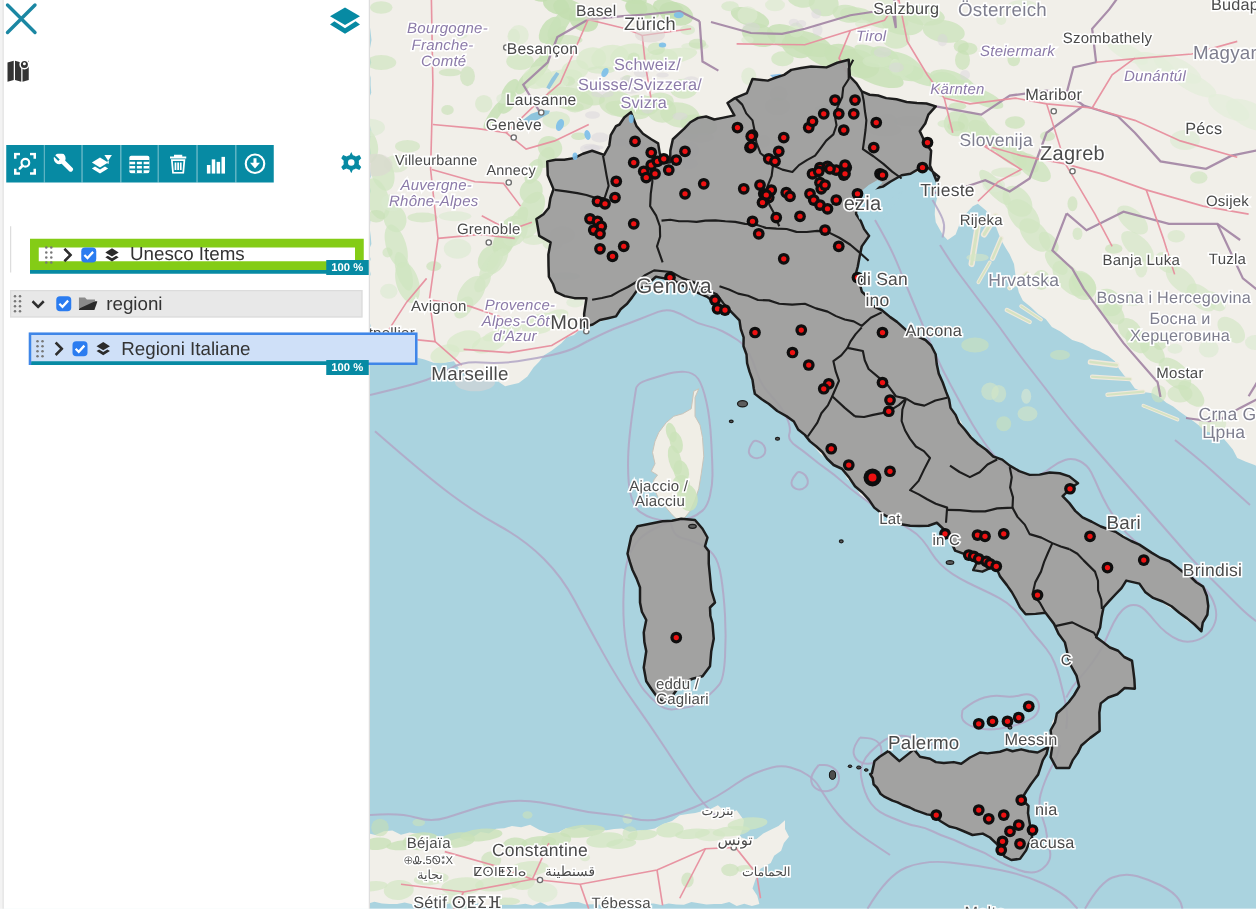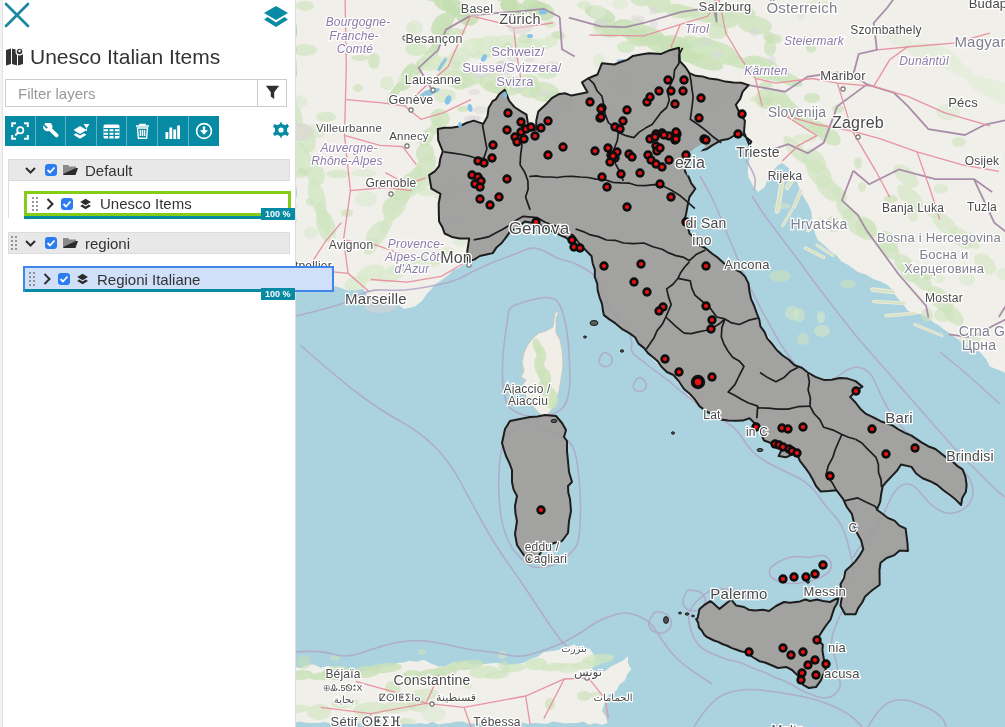--- a/index.html
+++ b/index.html
@@ -5,21 +5,21 @@
 #panel{position:absolute;left:0;top:0;width:296px;height:727px;background:#fff;border-right:1px solid #ddd;z-index:5}
 #panel .lbar{position:absolute;left:0;top:0;width:3px;height:727px;background:#f3f3f3;border-right:1px solid #e4e4e4}
 .title{position:absolute;left:30px;top:45px;font-size:21px;color:#333}
 .finput{position:absolute;left:5px;top:79px;width:282px;height:28px;border:1px solid #ccc;background:#fff}
 .finput .ph{position:absolute;left:12px;top:5px;font-size:15px;color:#999}
 .fbtn{position:absolute;right:0;top:0;width:29px;height:26px;border-left:1px solid #ccc}
 .toolbar{position:absolute;left:5px;top:116px;height:30px;display:flex}
 .tbtn{width:30.6px;height:30px;background:#078aa3;border-right:1px solid rgba(255,255,255,.35);display:flex;align-items:center;justify-content:center}
 .tbtn:last-child{border-right:none}
 .grp{position:absolute;left:8px;width:282px;height:22px;background:#e8e8e8;border:1px solid #dcdcdc;display:flex;align-items:center}
-.lyr{position:absolute;background:#fff;border:3px solid #84cc16;display:flex;align-items:center}
+.lyr{position:absolute;background:#fff;border:7px solid #84cc16;display:flex;align-items:center}
 .cb{width:12px;height:12px;background:#2b7cf0;border-radius:3px;display:inline-block;position:relative;flex:none}
 .cb svg{position:absolute;left:1px;top:1px}
 .ltext{font-size:15px;color:#333;margin-left:7px;white-space:nowrap}
 .teal{background:#078aa3}
 .pbadge{position:absolute;font-size:9px;font-weight:bold;color:#fff;background:#078aa3;padding:1px 4px 1px 4px;line-height:10px}
 .dots8{display:inline-flex;flex-direction:column;gap:2px;margin-right:8px}
 .dots8 .r{display:flex;gap:2px}
 .dots8 i{width:2px;height:2px;background:#777;border-radius:50%;display:block}
 </style></head>
 <body>
@@ -860,29 +860,20 @@
     </svg>
  <svg width="28" height="26" style="position:absolute;left:262px;top:4px" viewBox="0 0 28 26">
       <path d="M14 2 L26 9 L14 16 L2 9 Z" fill="#078aa3"></path>
       <path d="M5.5 13 L2 15.5 L14 23 L26 15.5 L22.5 13 L14 18.5 Z" fill="#078aa3"></path>
     </svg>
  <svg width="20" height="20" style="position:absolute;left:5px;top:47px" viewBox="0 0 20 20">
       <path d="M1 3 L6 1.6 L6 17 L1 18.4 Z M7 1.6 L12 3 L12 18.4 L7 17 Z M13 3 L18 1.6 L18 17 L13 18.4 Z" fill="#333"></path>
       <circle cx="14.5" cy="4.5" r="3.4" fill="#333" stroke="#fff" stroke-width="1.2"></circle>
       <circle cx="14.5" cy="4" r="1.2" fill="#fff"></circle>
     </svg>
- <div class="title">Unesco Italian Items</div>
- <div class="finput">
-      <span class="ph">Filter layers</span>
-   <div class="fbtn">
-        <svg width="15" height="15" style="position:absolute;left:7px;top:5px" viewBox="0 0 14 14">
-          <path d="M0.8 0.8 L13.2 0.8 L8.6 6.8 L8.6 13 L5.4 10.8 L5.4 6.8 Z" fill="#2f2f2f"></path>
-        </svg>
-      </div>
- </div>
  <div class="toolbar">
   <div class="tbtn">
         <svg width="18" height="18" viewBox="0 0 18 18" fill="none" stroke="#fff">
           <path d="M1.2 5 V1.2 H5 M13 1.2 H16.8 V5 M16.8 13 V16.8 H13 M5 16.8 H1.2 V13" stroke-width="2"></path>
           <circle cx="9.3" cy="8.2" r="3.1" stroke-width="1.7"></circle>
           <path d="M7 10.6 L4.8 12.8" stroke-width="2" stroke-linecap="round"></path>
         </svg>
       </div>
   <div class="tbtn">
         <svg width="17" height="17" viewBox="0 0 17 17">
@@ -924,35 +915,20 @@
           <circle cx="9" cy="9" r="7.4" fill="none" stroke="#fff" stroke-width="1.7"></circle>
           <path d="M7.8 4.5 H10.2 V8.2 H13 L9 12.8 L5 8.2 H7.8 Z" fill="#fff"></path>
         </svg>
       </div>
  </div>
  <svg width="20" height="20" style="position:absolute;left:271px;top:120px" viewBox="0 0 20 20">
       <path d="M10 1.5 L11.3 4.2 a6 6 0 0 1 2.4 1 L16.5 4 L18 6.5 L16 8.6 a6 6 0 0 1 0 2.8 L18 13.5 L16.5 16 L13.7 14.8 a6 6 0 0 1 -2.4 1 L10 18.5 L8.7 15.8 a6 6 0 0 1 -2.4 -1 L3.5 16 L2 13.5 L4 11.4 a6 6 0 0 1 0 -2.8 L2 6.5 L3.5 4 L6.3 5.2 a6 6 0 0 1 2.4 -1 Z" fill="#078aa3"></path>
       <circle cx="10" cy="10" r="2.6" fill="#fff"></circle>
     </svg>
 
- <div class="grp" style="top:159px">
-   <svg width="11" height="7" style="margin-left:16px" viewBox="0 0 11 7">
-        <path d="M1 1 L5.5 5.5 L10 1" stroke="#2f2f2f" stroke-width="2" fill="none"></path>
-      </svg>
-   <span class="cb" style="margin-left:9px">
-        <svg width="10" height="10" viewBox="0 0 10 10">
-          <path d="M1.5 5 L4 7.5 L8.5 2.5" stroke="#fff" stroke-width="1.8" fill="none"></path>
-        </svg>
-      </span>
-   <svg width="15" height="12" style="margin-left:6px" viewBox="0 0 15 12">
-        <path d="M0 11 L2.5 4 L15 4 L12.5 11 Z" fill="#2b2b2b"></path>
-        <path d="M0 10 L0 1 L5 1 L6.5 2.5 L13 2.5 L13 4" fill="#8a8a8a"></path>
-      </svg>
-   <span class="ltext">Default</span>
- </div>
  <div style="position:absolute;left:8px;top:181px;width:1px;height:37px;background:#ddd"></div>
  <div class="lyr" style="left:24px;top:191px;width:267px;height:25px">
    <span class="dots8" style="margin-left:5px">
         <span class="r">
           <i></i>
           <i></i>
         </span>
         <span class="r">
           <i></i>
           <i></i>

